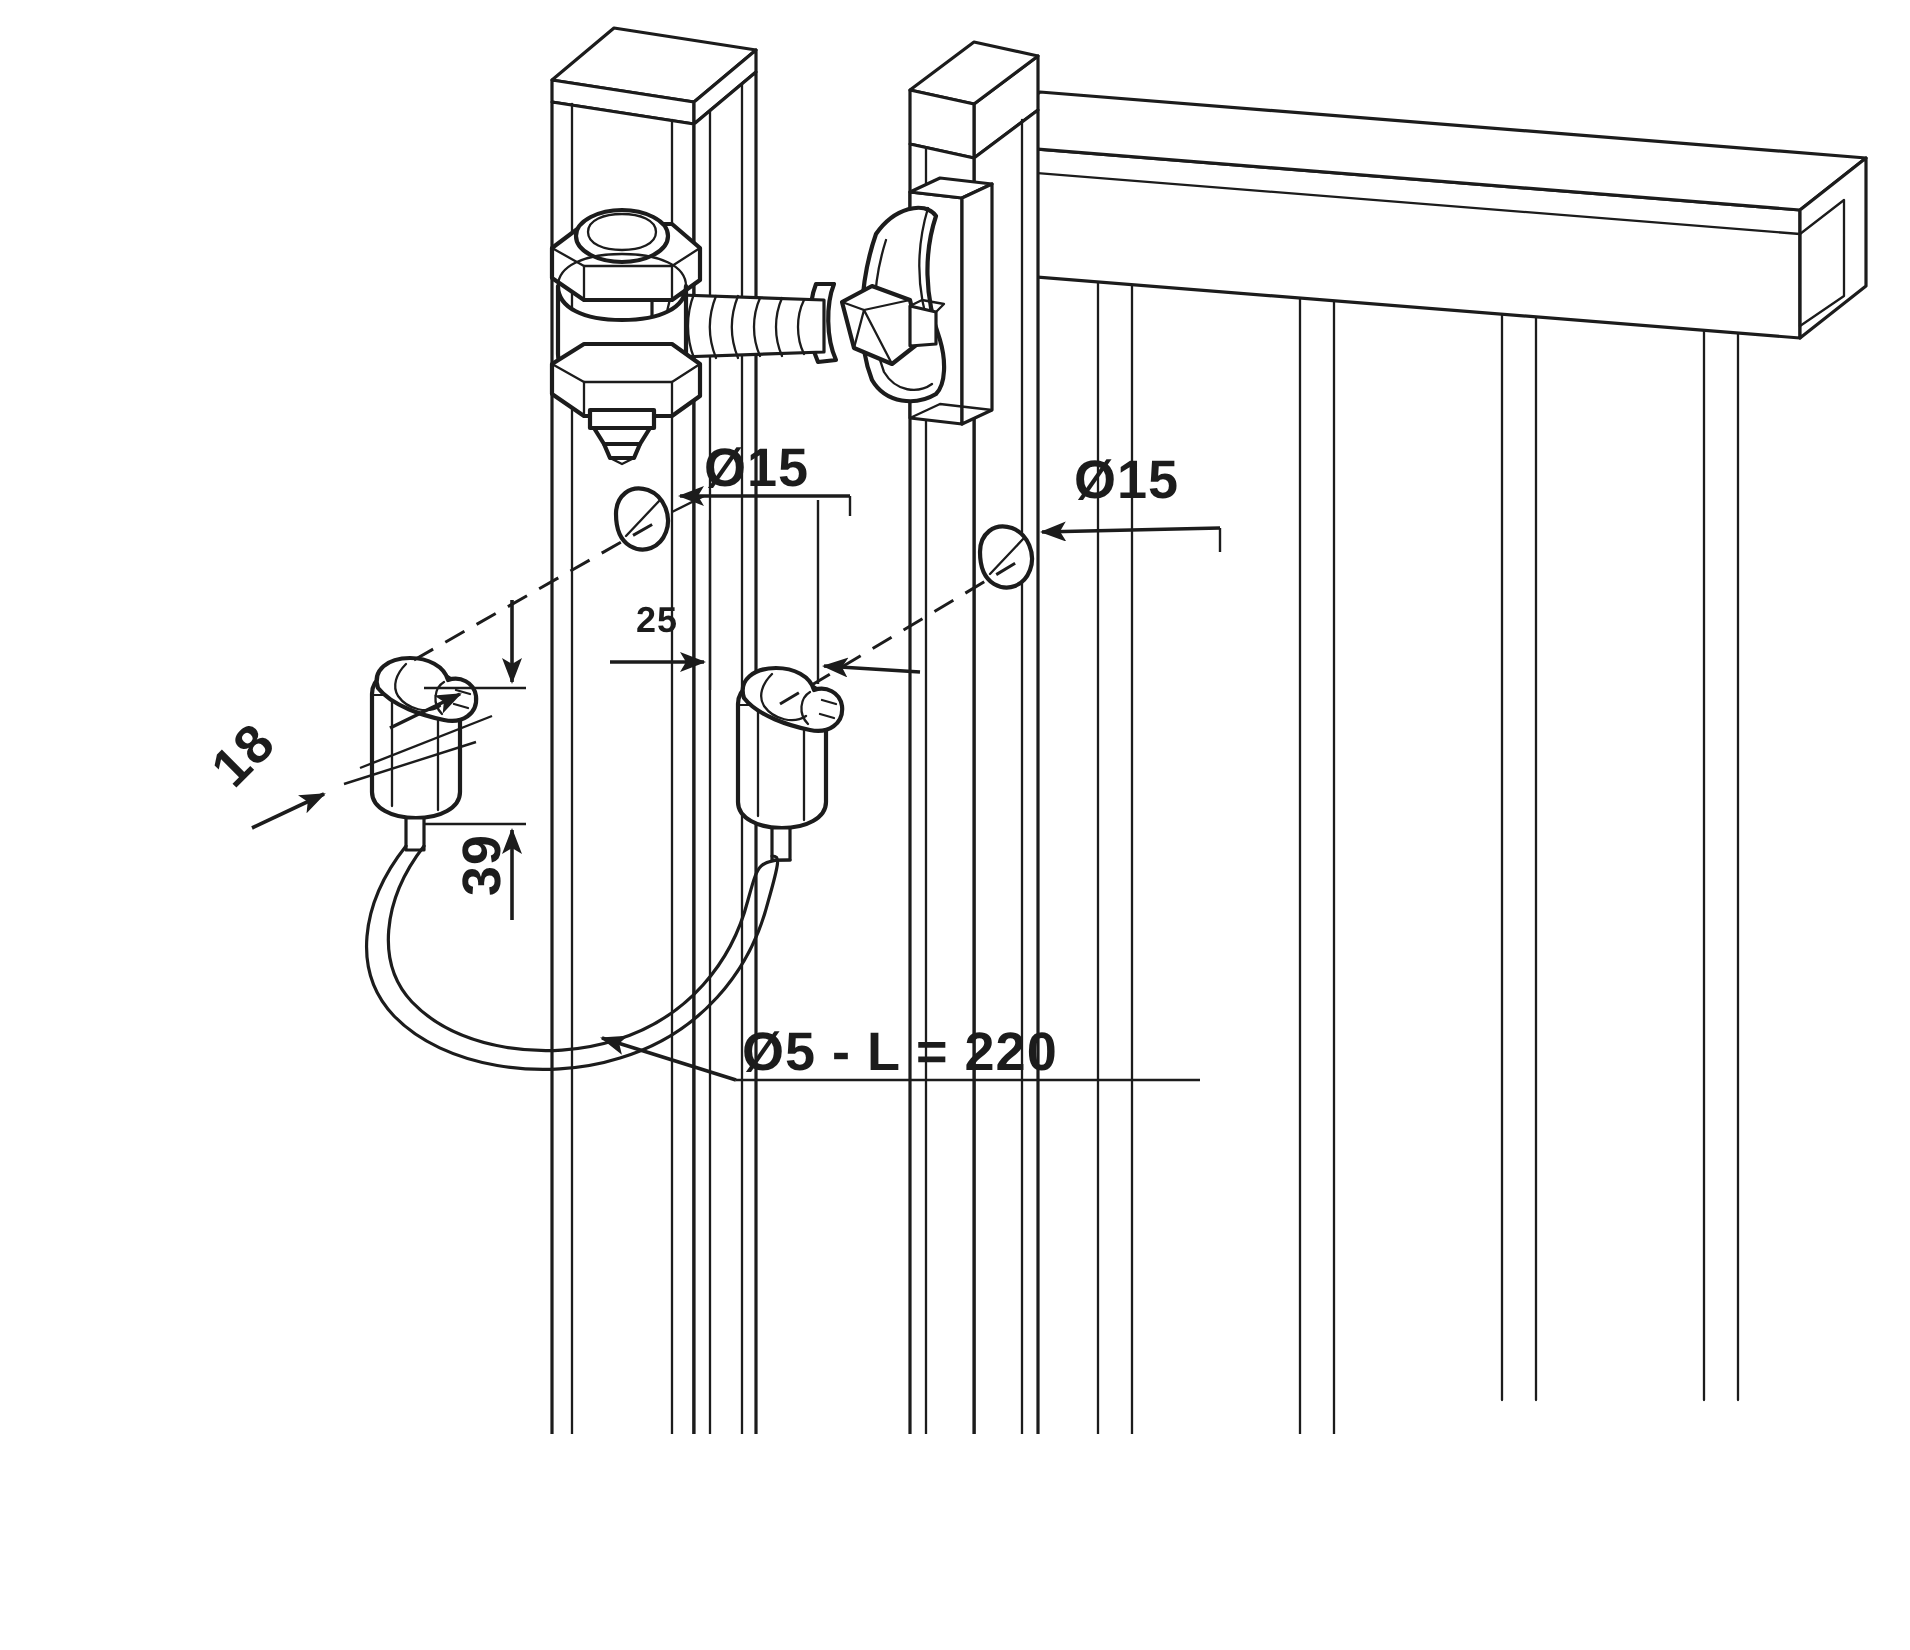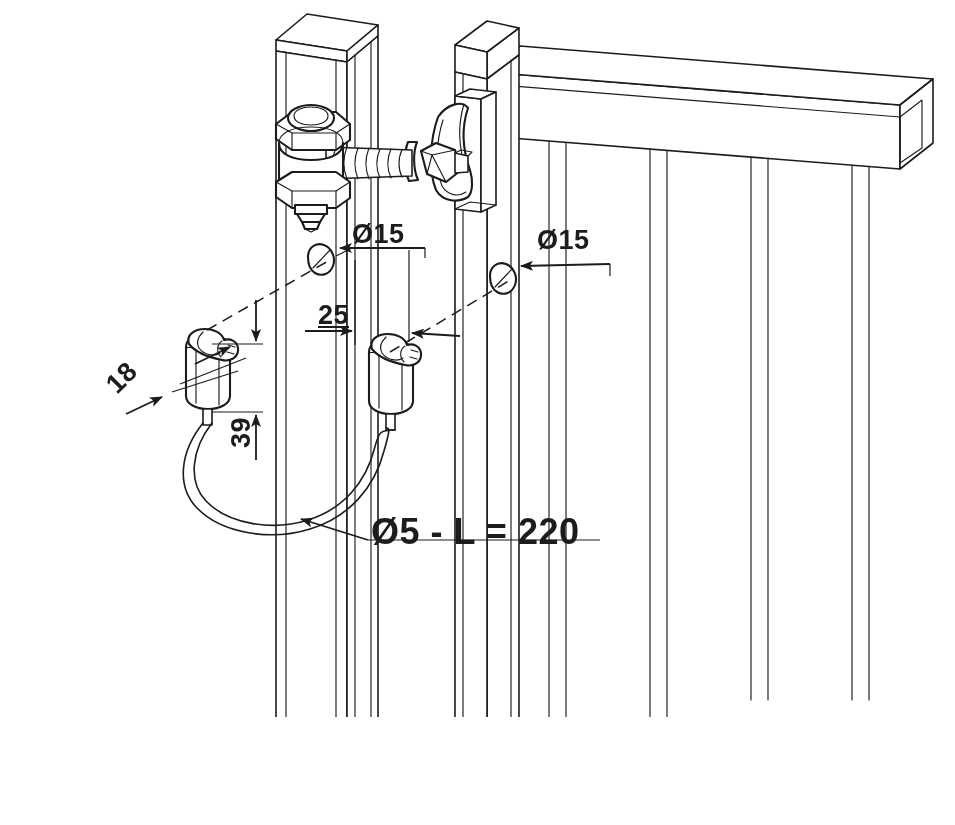--- a/index.html
+++ b/index.html
@@ -20,26 +20,26 @@
     position:absolute;
     font-family:"Liberation Sans", sans-serif;
     font-weight:bold;
     color:#1c1c1c;
     white-space:nowrap;
     letter-spacing:0.5px;
     user-select:none;
   }
   .lbl-d15a{ left:352px; top:219px; font-size:27px; }
   .lbl-d15b{ left:537px; top:225px; font-size:27px; }
-  .lbl-25  { left:318px; top:300px; font-size:27px;text-decoration:underline; }
+  .lbl-25  { left:318px; top:300px; font-size:18px; }
   .lbl-18  { left:100px; top:378px; font-size:27px;
              transform:rotate(-45deg); transform-origin:left top; }
   .lbl-39  { left:226px; top:448px; font-size:27px;
              transform:rotate(-90deg); transform-origin:left top; }
-  .lbl-cab { left:371px; top:511px; font-size:36px; }
+  .lbl-cab { left:371px; top:511px; font-size:27px; }
 </style>
 </head>
 <body>
 
 <div id="stage">
 
   <svg width="955" height="825" viewBox="0 0 955 825" shape-rendering="geometricPrecision">
 
     <defs>
       <marker id="ah" markerWidth="13" markerHeight="10" refX="12" refY="5" orient="auto" markerUnits="userSpaceOnUse">

